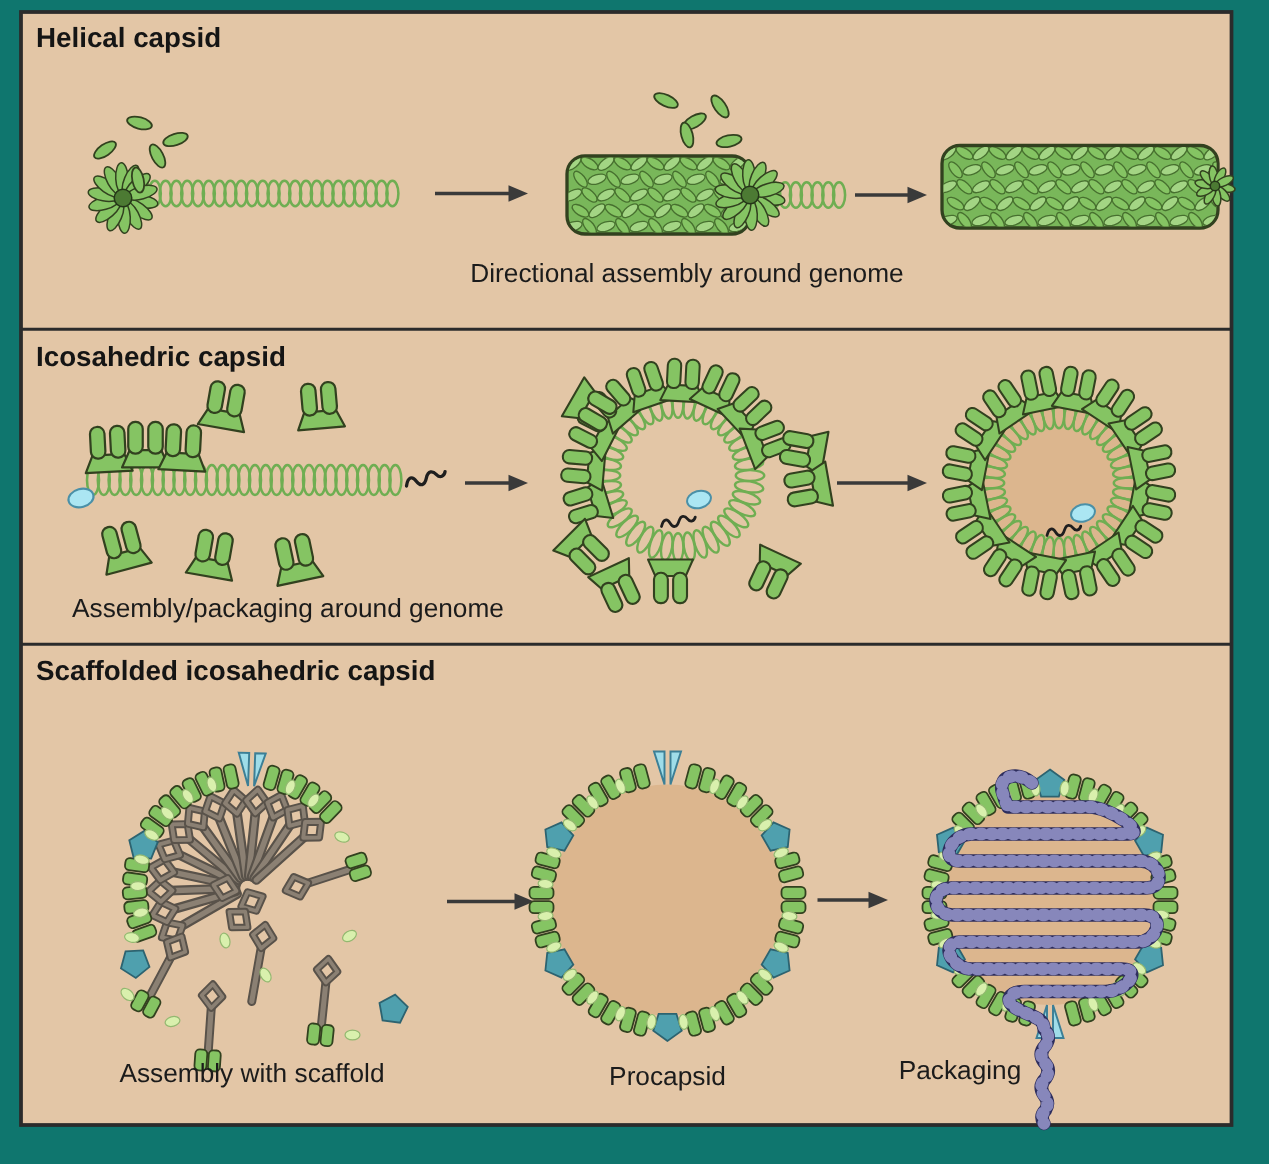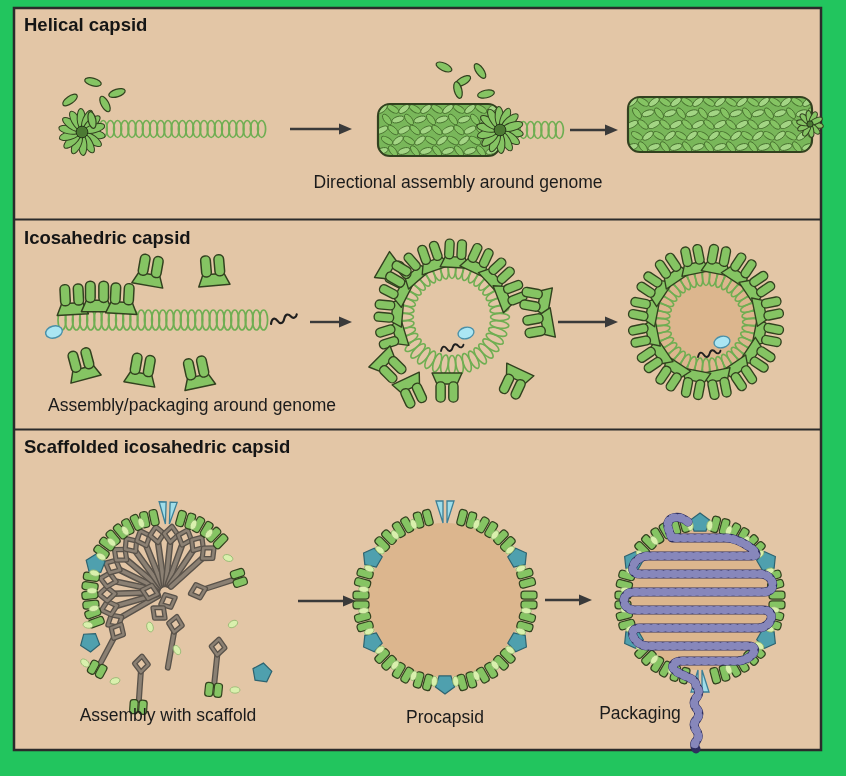--- a/index.html
+++ b/index.html
@@ -1,16 +1,16 @@
 <!DOCTYPE html>
 <html><head>
 <meta charset="utf-8">
 <style>
   html,body{margin:0;padding:0;background:#ffffff;}
-  .wrap{width:846px;height:776px;position:relative;background:#22c55e;}
+  .wrap{width:846px;height:776px;position:relative;background:#0f766e;}
   svg{display:block;}
   .title{font-family:"Liberation Sans",sans-serif;font-weight:bold;font-size:18.5px;fill:#151515;}
   .caption{font-family:"Liberation Sans",sans-serif;font-size:17.5px;fill:#1b1b1b;}
 </style>
 </head>
 <body>
 
 <div class="wrap">
 <svg id="fig" width="846" height="776" viewBox="0 0 846 776">
   <defs id="defs">

